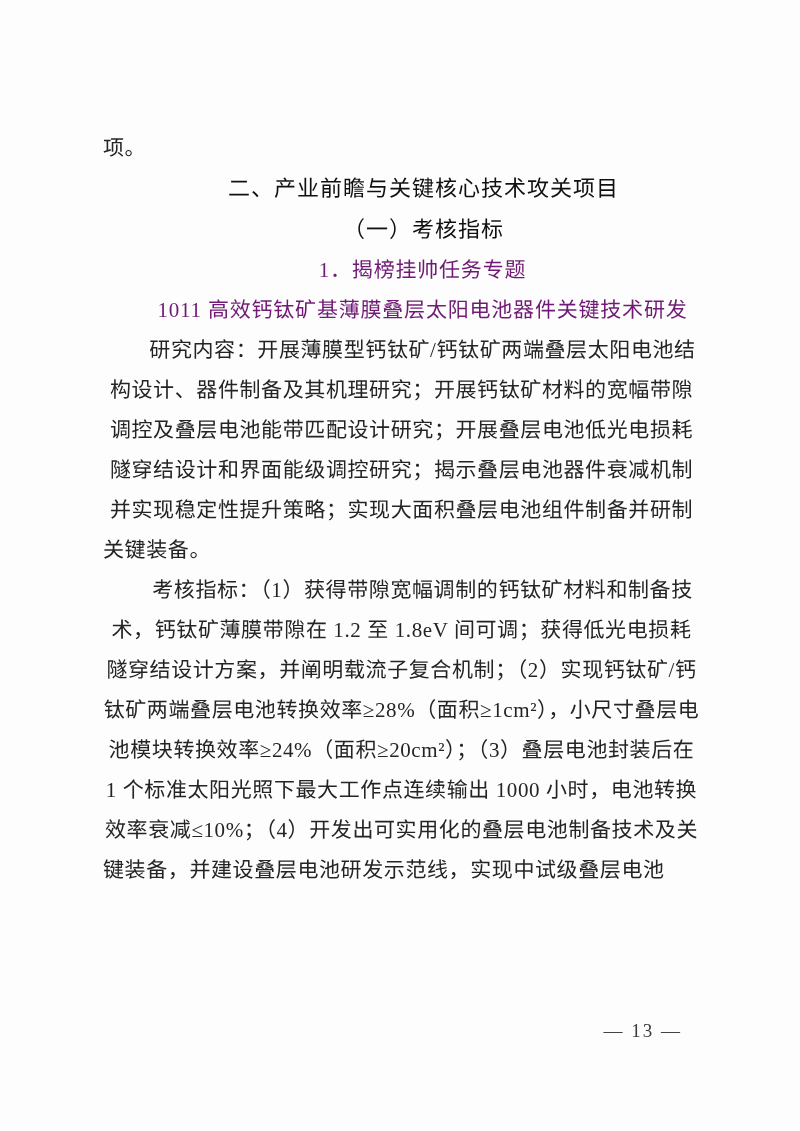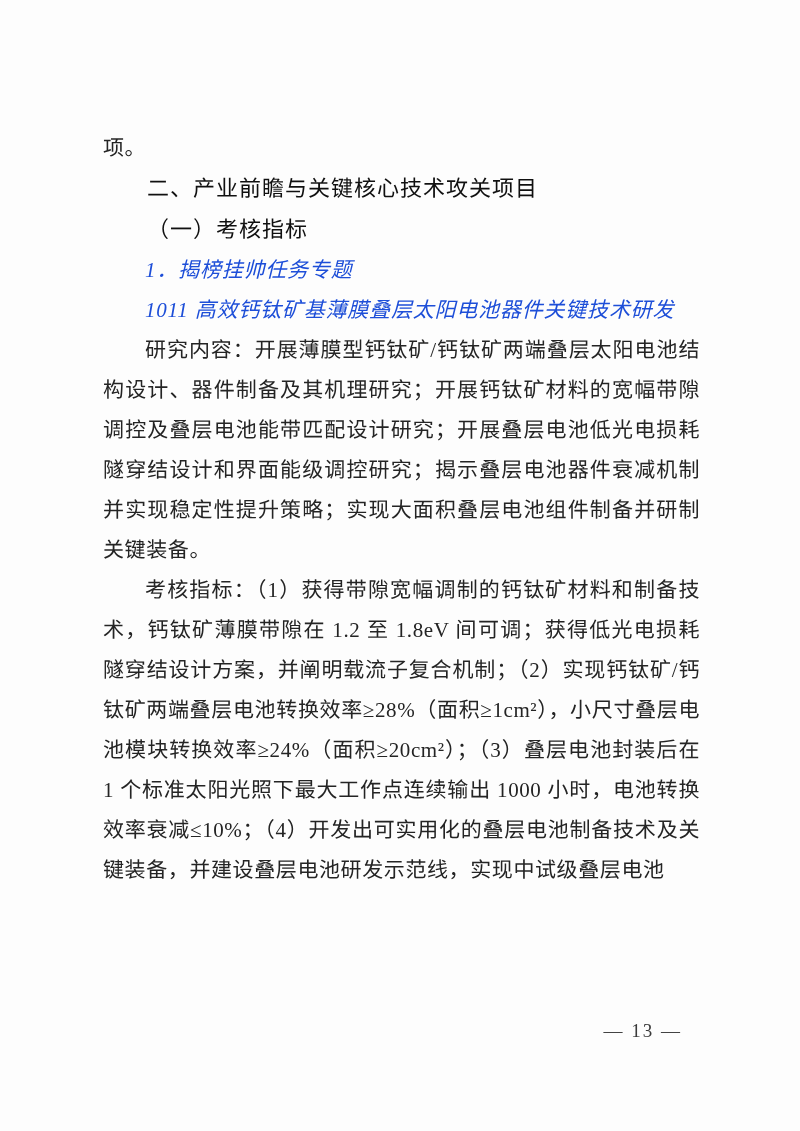--- a/index.html
+++ b/index.html
@@ -24,20 +24,21 @@
     position: absolute;
     left: 103px;
     right: 100px;
     top: 128px;
     color: #222;
   }
   .content p, .content h2, .content h3 {
     margin: 0;
     padding: 0;
     font-weight: normal;
+    text-align: center;
   }
   .body-text {
     font-size: 21px;
     line-height: 40px;
     letter-spacing: 0.6px;
     text-align: justify;
     text-align-last: left;
     text-justify: inter-ideograph;
     color: #242424;
   }
@@ -47,25 +48,24 @@
   .heading-hei {
     font-family: "Liberation Sans", "DejaVu Sans", sans-serif;
     font-weight: bold;
     font-size: 22px;
     line-height: 41px;
     letter-spacing: 1px;
     color: #101010;
     text-indent: 2em;
   }
   .kai {
-    font-style: italic;
     font-size: 21px;
     line-height: 40px;
     letter-spacing: 0.8px;
-    color: #1d4ed8;
+    color: #701a75;
     text-indent: 2em;
   }
   .page-number {
     position: absolute;
     top: 1020px;
     right: 118px;
     font-size: 19px;
     letter-spacing: 2px;
     color: #3a3a3a;
     font-family: "Liberation Serif", "DejaVu Serif", serif;

